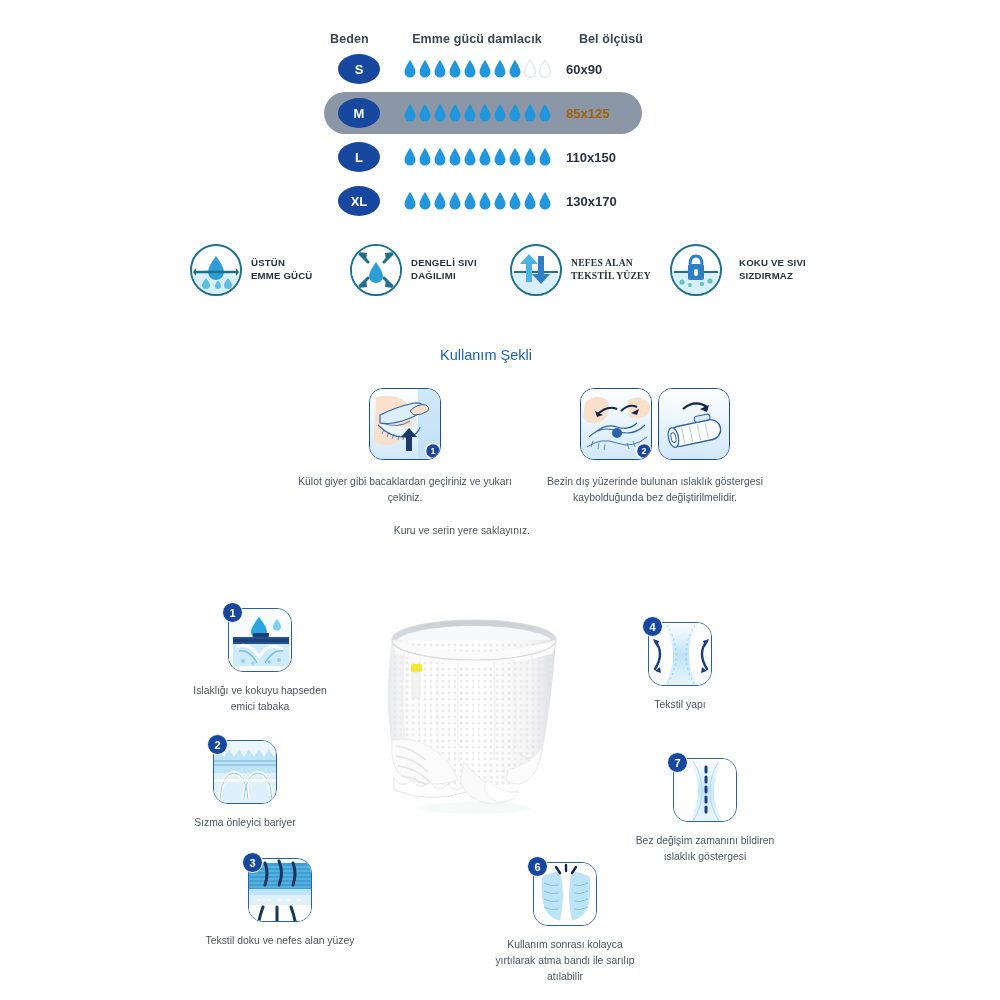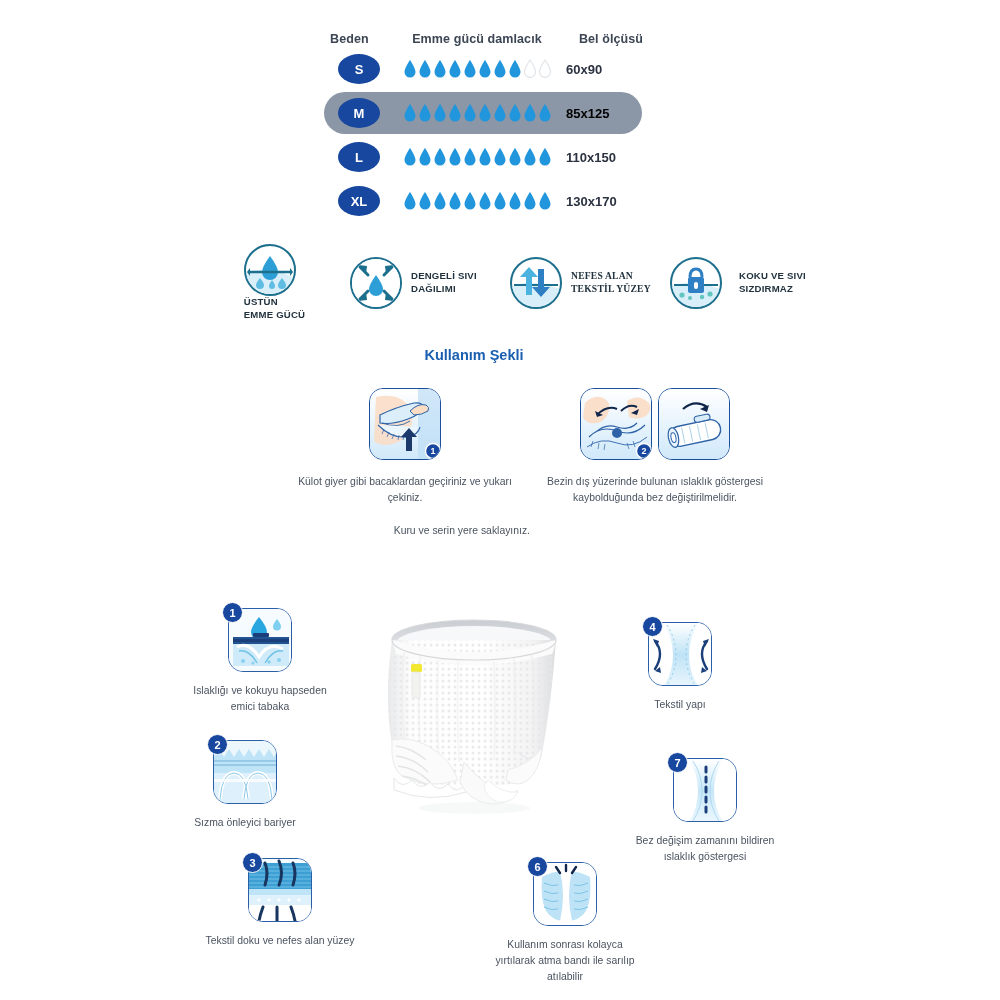--- a/index.html
+++ b/index.html
@@ -36,42 +36,42 @@
   .badge {
     width: 42px; height: 30px; border-radius: 50%;
     background: #17479e;
     color: #ffffff; font-size: 13px; font-weight: 700;
     display: flex; align-items: center; justify-content: center;
     margin-left: 12px;
   }
   .badge-wrap { width: 62px; display: flex; }
   .drops { width: 178px; display: flex; align-items: center; justify-content: center; gap: 1px; }
   .waist { width: 90px; text-align: left; font-size: 13px; font-weight: 600; color: #2b3240; }
-  .st-row.hl .waist { color: #000000; }
+  .st-row.hl .waist { color: #a16207; }
 
   .drop { width: 14px; height: 20px; display: block; }
 
   
   .features { position: absolute; left: 190px; top: 244px; width: 640px; display: flex; }
   .feat { display: flex; align-items: center; }
   .feat-ico {
     width: 52px; height: 52px; border-radius: 50%;
     border: 2.2px solid #1d6f8e; overflow: hidden;
     display: flex; align-items: center; justify-content: center;
     flex: 0 0 auto;
   }
   .feat-txt {
     margin-left: 9px; font-size: 9.6px; font-weight: 700;
     color: #22333f; line-height: 1.35; letter-spacing: .2px;
   }
 
   
   .usage-title {
-    position: absolute; left: 0; top: 347px; width: 948px;
-    text-align: center; font-size: 14.5px; font-weight: 700; color: #17479e;
+    position: absolute; left: 12px; top: 347px; width: 948px;
+    text-align: center; font-size: 14.5px; font-weight: 400; color: #17479e;
   }
   .usage-title.c { color: #1b5fb0; }
 
   .step { position: absolute; }
   .step-1 { left: 280px; top: 388px; width: 250px; }
   .step-2 { left: 530px; top: 388px; width: 250px; }
   .step-imgs { display: flex; justify-content: center; gap: 6px; }
   .panel {
     width: 72px; height: 72px; border-radius: 14px;
     border: 1.6px solid #1b4f9b; position: relative; overflow: hidden;
@@ -276,21 +276,21 @@
             <svg class="drop" viewBox="0 0 14 20">
               <path d="M7 1 C7 1 12.5 9 12.5 13 A5.5 5.5 0 0 1 1.5 13 C1.5 9 7 1 7 1 Z" fill="#2196dd" stroke="none" stroke-width="1.3"></path>
             </svg>
           </div>
           <div class="waist">130x170</div>
         </div>
       </div>
   </div>
 
   <div class="features" id="features">
-      <div class="feat" style="width: 160px; flex-direction: column;">
+      <div class="feat" style="width: 160px;">
         <div class="feat-ico">
           <svg viewBox="0 0 48 48" width="48" height="48">
             <path d="M0 30 q10 -8 24 -6 q14 2 24 8 l0 16 l-48 0 z" fill="#d8effa"></path>
             <path d="M24 10 q8 11 8 16 a8 8 0 0 1 -16 0 q0 -5 8 -16 z" fill="#2e9fd6"></path>
             <path d="M2 26 l44 0" stroke="#1d6f8e" stroke-width="2.4"></path>
             <path d="M4 22 l-3 4 l3 4 z" fill="#1d6f8e"></path>
             <path d="M44 22 l3 4 l-3 4 z" fill="#1d6f8e"></path>
             <g fill="#5fbde4">
               <path d="M14 32 q4 5 4 7 a4 4 0 0 1 -8 0 q0 -2 4 -7 z"></path>
               <path d="M26 34 q3 4 3 6 a3 3 0 0 1 -6 0 q0 -2 3 -6 z"></path>

